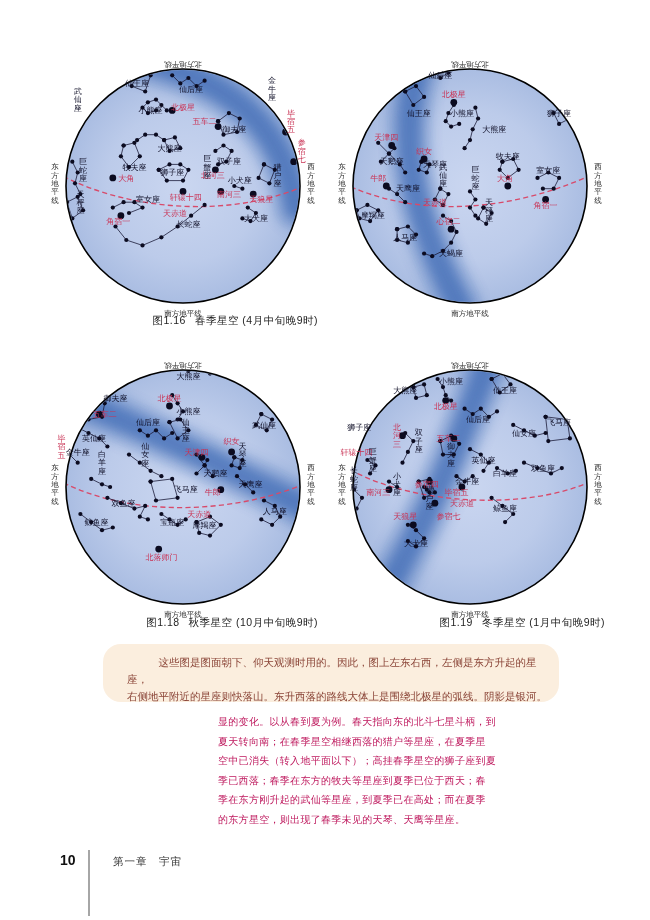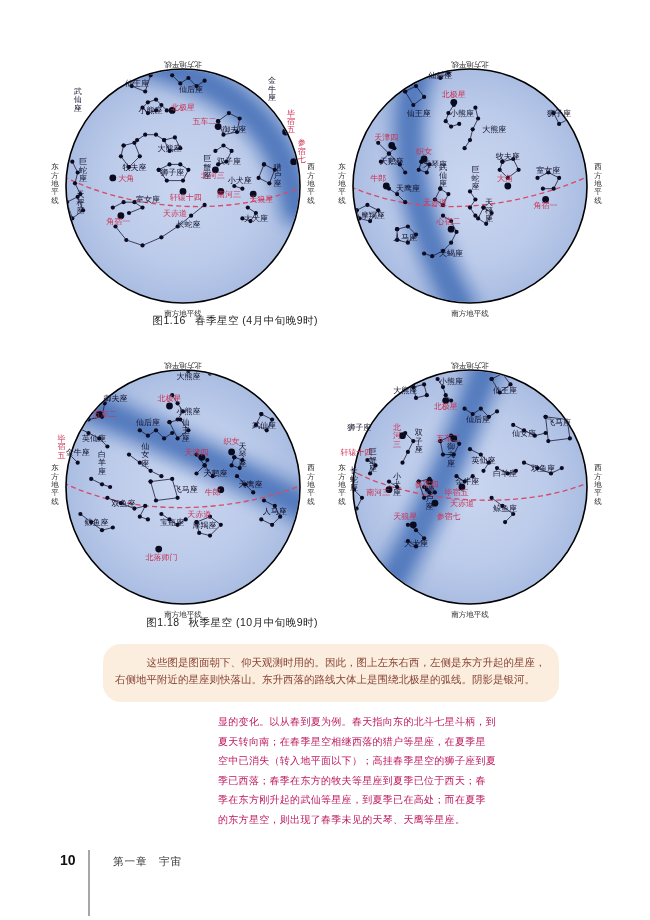--- a/index.html
+++ b/index.html
@@ -11,21 +11,21 @@
   .chart-block{position:absolute;width:270px;height:270px;}
   .chart-block svg{position:absolute;left:0;top:0;}
   .caption{
     position:absolute;width:270px;text-align:right;font-size:10.5px;color:#1e1e1e;
     letter-spacing:0.5px;
   }
   .caption .num{margin-right:9px;}
   .note-box{
     position:absolute;left:103px;top:644px;width:456px;height:58px;
     background:#fbeede;border-radius:18px;box-sizing:border-box;
-    padding:10px 12px 0 12px;font-size:10.5px;line-height:17px;color:#8a4437;
+    padding:10px 12px 0 24px;font-size:10.5px;line-height:17px;color:#8a4437;
     white-space:pre-line;text-indent:3em;
   }
   .body-paragraph{
     position:absolute;left:218px;top:712px;width:416px;
     font-size:10px;line-height:19.5px;color:#be185d;white-space:pre-line;
     letter-spacing:0.3px;
   }
   .footer{position:absolute;left:0;top:848px;width:594px;height:70px;}
   .footer .page-num{position:absolute;left:60px;top:4px;font-size:14px;font-weight:bold;color:#111;}
   .footer .divider{position:absolute;left:88px;top:2px;width:1.5px;height:66px;background:#a6a6a6;}
@@ -717,20 +717,23 @@
         <text font-size="8" text-anchor="middle" fill="#101028" font-family="&quot;Liberation Sans&quot;,&quot;DejaVu Sans&quot;,sans-serif" x="81" y="194.4">大犬座</text>
         <text font-size="7.5" text-anchor="middle" fill="#2a2a2a" font-family="&quot;Liberation Sans&quot;,&quot;DejaVu Sans&quot;,sans-serif" x="135" y="11" transform="rotate(180 135 11)">北方地平线</text>
         <text font-size="7.5" text-anchor="middle" fill="#2a2a2a" font-family="&quot;Liberation Sans&quot;,&quot;DejaVu Sans&quot;,sans-serif" x="135" y="265">南方地平线</text>
         <text font-size="7.5" text-anchor="middle" fill="#2a2a2a" font-family="&quot;Liberation Sans&quot;,&quot;DejaVu Sans&quot;,sans-serif"><tspan x="7" y="118.2">东</tspan><tspan x="7" y="126.60000000000001">方</tspan><tspan x="7" y="135">地</tspan><tspan x="7" y="143.39999999999998">平</tspan><tspan x="7" y="151.79999999999998">线</tspan></text>
         <text font-size="7.5" text-anchor="middle" fill="#2a2a2a" font-family="&quot;Liberation Sans&quot;,&quot;DejaVu Sans&quot;,sans-serif"><tspan x="263" y="118.2">西</tspan><tspan x="263" y="126.60000000000001">方</tspan><tspan x="263" y="135">地</tspan><tspan x="263" y="143.39999999999998">平</tspan><tspan x="263" y="151.79999999999998">线</tspan></text>
       </svg>
   </div>
   <div class="caption" style="left:48px;top:616px;">
     <span class="num">图1.18</span><span>秋季星空 (10月中旬晚9时)</span>
   </div>
+  <div class="caption" style="left:335px;top:616px;">
+    <span class="num">图1.19</span><span>冬季星空 (1月中旬晚9时)</span>
+  </div>
 
   <div class="note-box">这些图是图面朝下、仰天观测时用的。因此，图上左东右西，左侧是东方升起的星座，
 右侧地平附近的星座则快落山。东升西落的路线大体上是围绕北极星的弧线。阴影是银河。</div>
 
   <div class="body-paragraph">显的变化。以从春到夏为例。春天指向东的北斗七星斗柄，到
 夏天转向南；在春季星空相继西落的猎户等星座，在夏季星
 空中已消失（转入地平面以下）；高挂春季星空的狮子座到夏
 季已西落；春季在东方的牧夫等星座到夏季已位于西天；春
 季在东方刚升起的武仙等星座，到夏季已在高处；而在夏季
 的东方星空，则出现了春季未见的天琴、天鹰等星座。</div>

